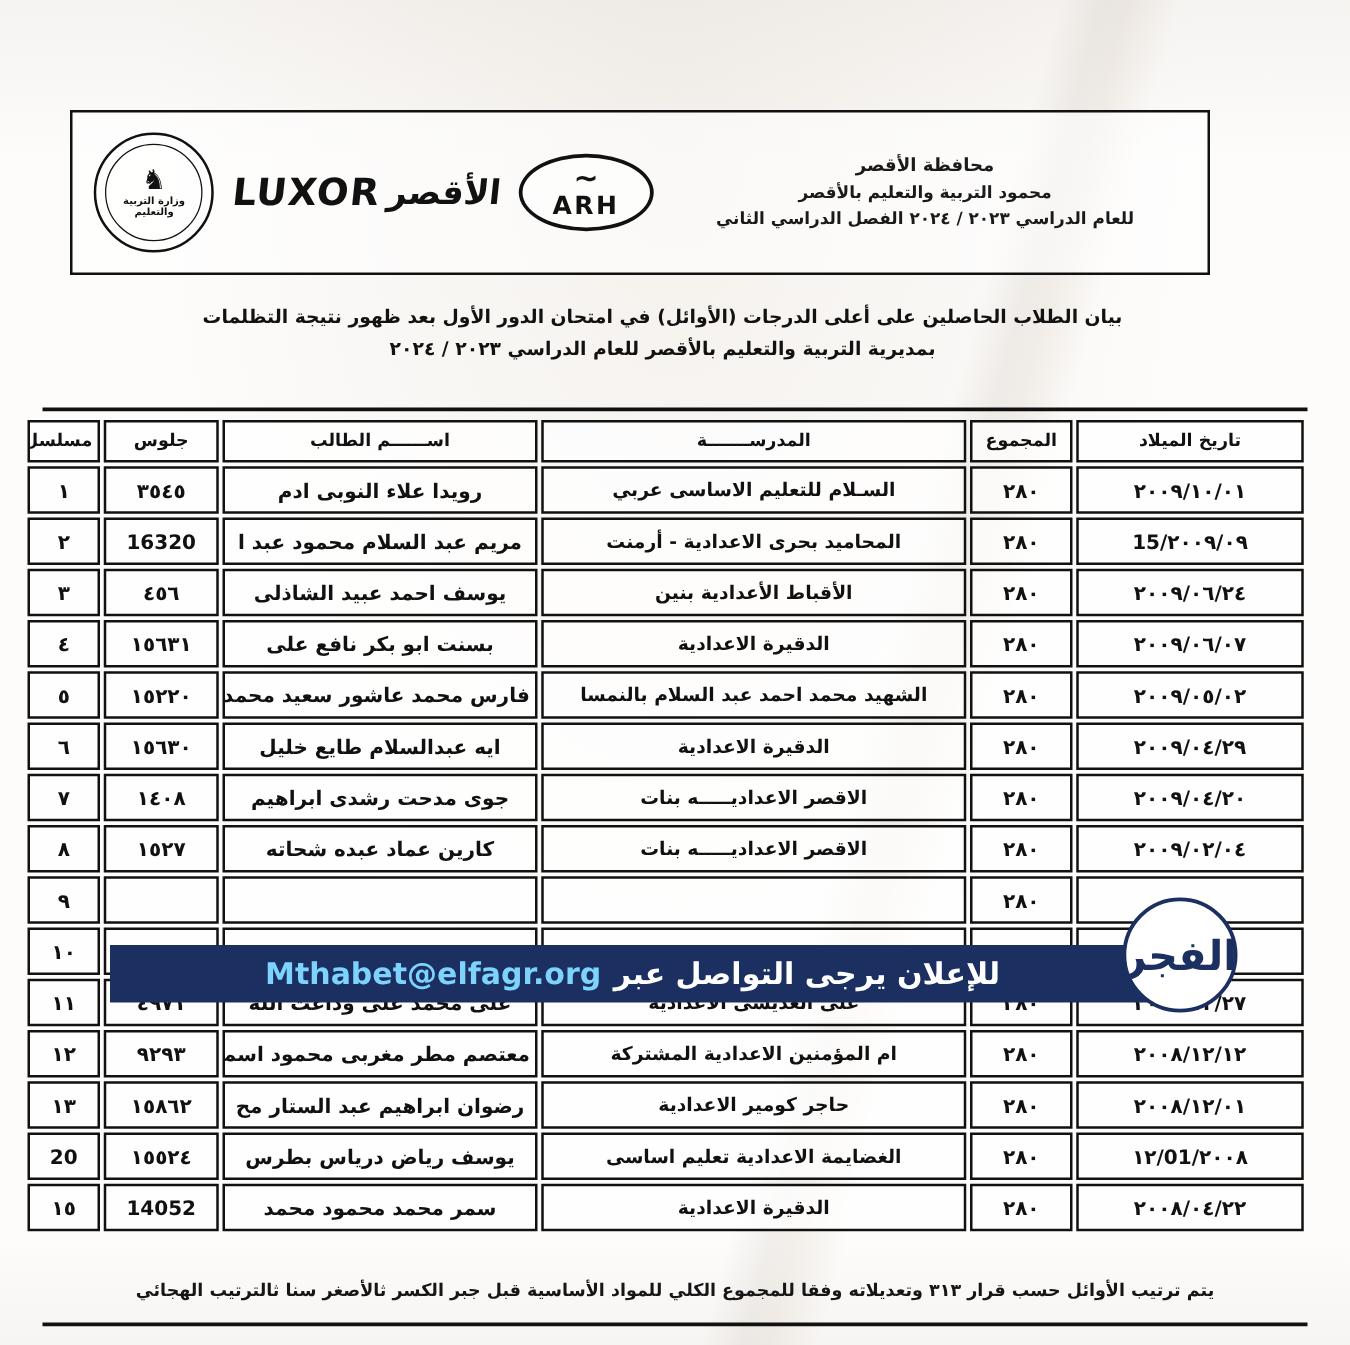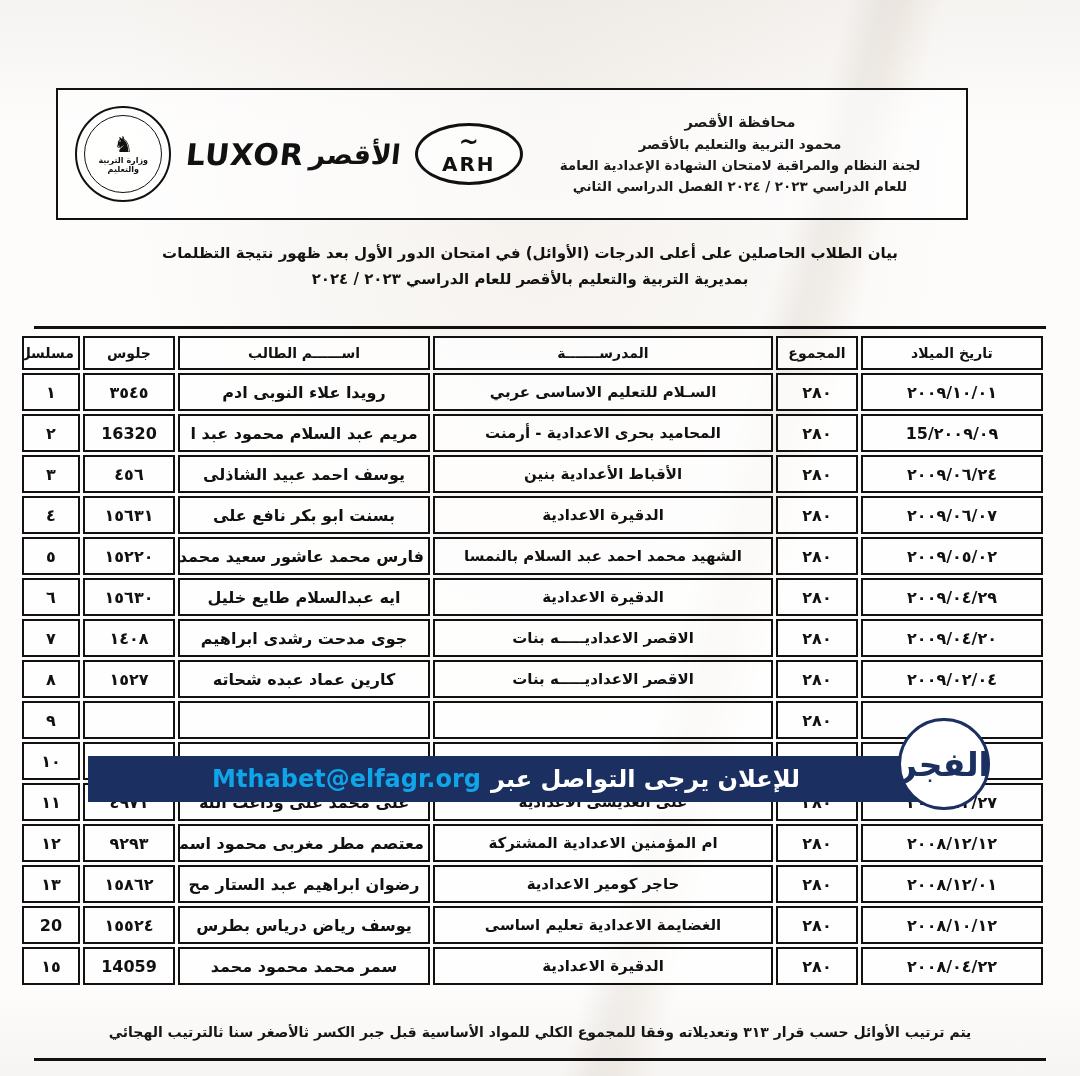--- a/index.html
+++ b/index.html
@@ -229,21 +229,21 @@
     display: flex;
     align-items: center;
     justify-content: center;
     direction: rtl;
     gap: 10px;
   }
   .promo-bar .bar-ar {
     color: #ffffff; font-size: 24px; font-weight: bold; white-space: nowrap;
   }
   .promo-bar .bar-mail {
-    color: #0ea5e9; font-size: 24px; font-weight: bold; direction: ltr; text-align: right;
+    color: #7dd3fc; font-size: 24px; font-weight: bold; direction: ltr; text-align: right;
   }
   .fagr-logo {
     position: absolute;
     right: -6px; top: 2px;
     width: 92px; height: 92px;
     border-radius: 50%;
     border: 3px solid #1b2f61;
     background: #ffffff;
     display: flex; align-items: center; justify-content: center;
   }
@@ -278,21 +278,20 @@
 </head>
 <body>
 
 <div id="page">
   <div class="scan-shade"></div>
 
   <div class="header-box">
     <div class="header-text">
       <div class="t1">محافظة الأقصر</div>
       <div>محمود التربية والتعليم بالأقصر</div>
-      <div>لجنة النظام والمراقبة لامتحان الشهادة الإعدادية العامة</div>
       <div>للعام الدراسي ٢٠٢٣ / ٢٠٢٤ الفصل الدراسي الثاني</div>
     </div>
 
     <div class="header-logos">
       <div class="arh-oval">
         <span class="arh-swoosh">~</span>
         <span class="arh-letters">ARH</span>
       </div>
 
       <div class="luxor-wordmark">
@@ -435,33 +434,33 @@
           </tr>
           <tr>
             <td class="dob">٢٠٠٨/١٢/٠١</td>
             <td class="total">٢٨٠</td>
             <td class="school">حاجر كومير الاعدادية</td>
             <td class="name">رضوان ابراهيم عبد الستار مح</td>
             <td class="seat">١٥٨٦٢</td>
             <td class="seq">١٣</td>
           </tr>
           <tr>
-            <td class="dob">٢٠٠٨/١٠/١٢</td>
+            <td class="dob">٢٠٠٨/01/١٢</td>
             <td class="total">٢٨٠</td>
             <td class="school">الغضايمة الاعدادية تعليم اساسى</td>
             <td class="name">يوسف رياض درياس بطرس</td>
             <td class="seat">١٥٥٢٤</td>
             <td class="seq">20</td>
           </tr>
           <tr>
             <td class="dob">٢٠٠٨/٠٤/٢٢</td>
             <td class="total">٢٨٠</td>
             <td class="school">الدقيرة الاعدادية</td>
             <td class="name">سمر محمد محمود محمد</td>
-            <td class="seat">14059</td>
+            <td class="seat">14052</td>
             <td class="seq">١٥</td>
           </tr>
         </tbody>
     </table>
   </div>
 
   <div class="promo">
 
     <div class="promo-bar">
       <span class="bar-ar">للإعلان يرجى التواصل عبر</span>

